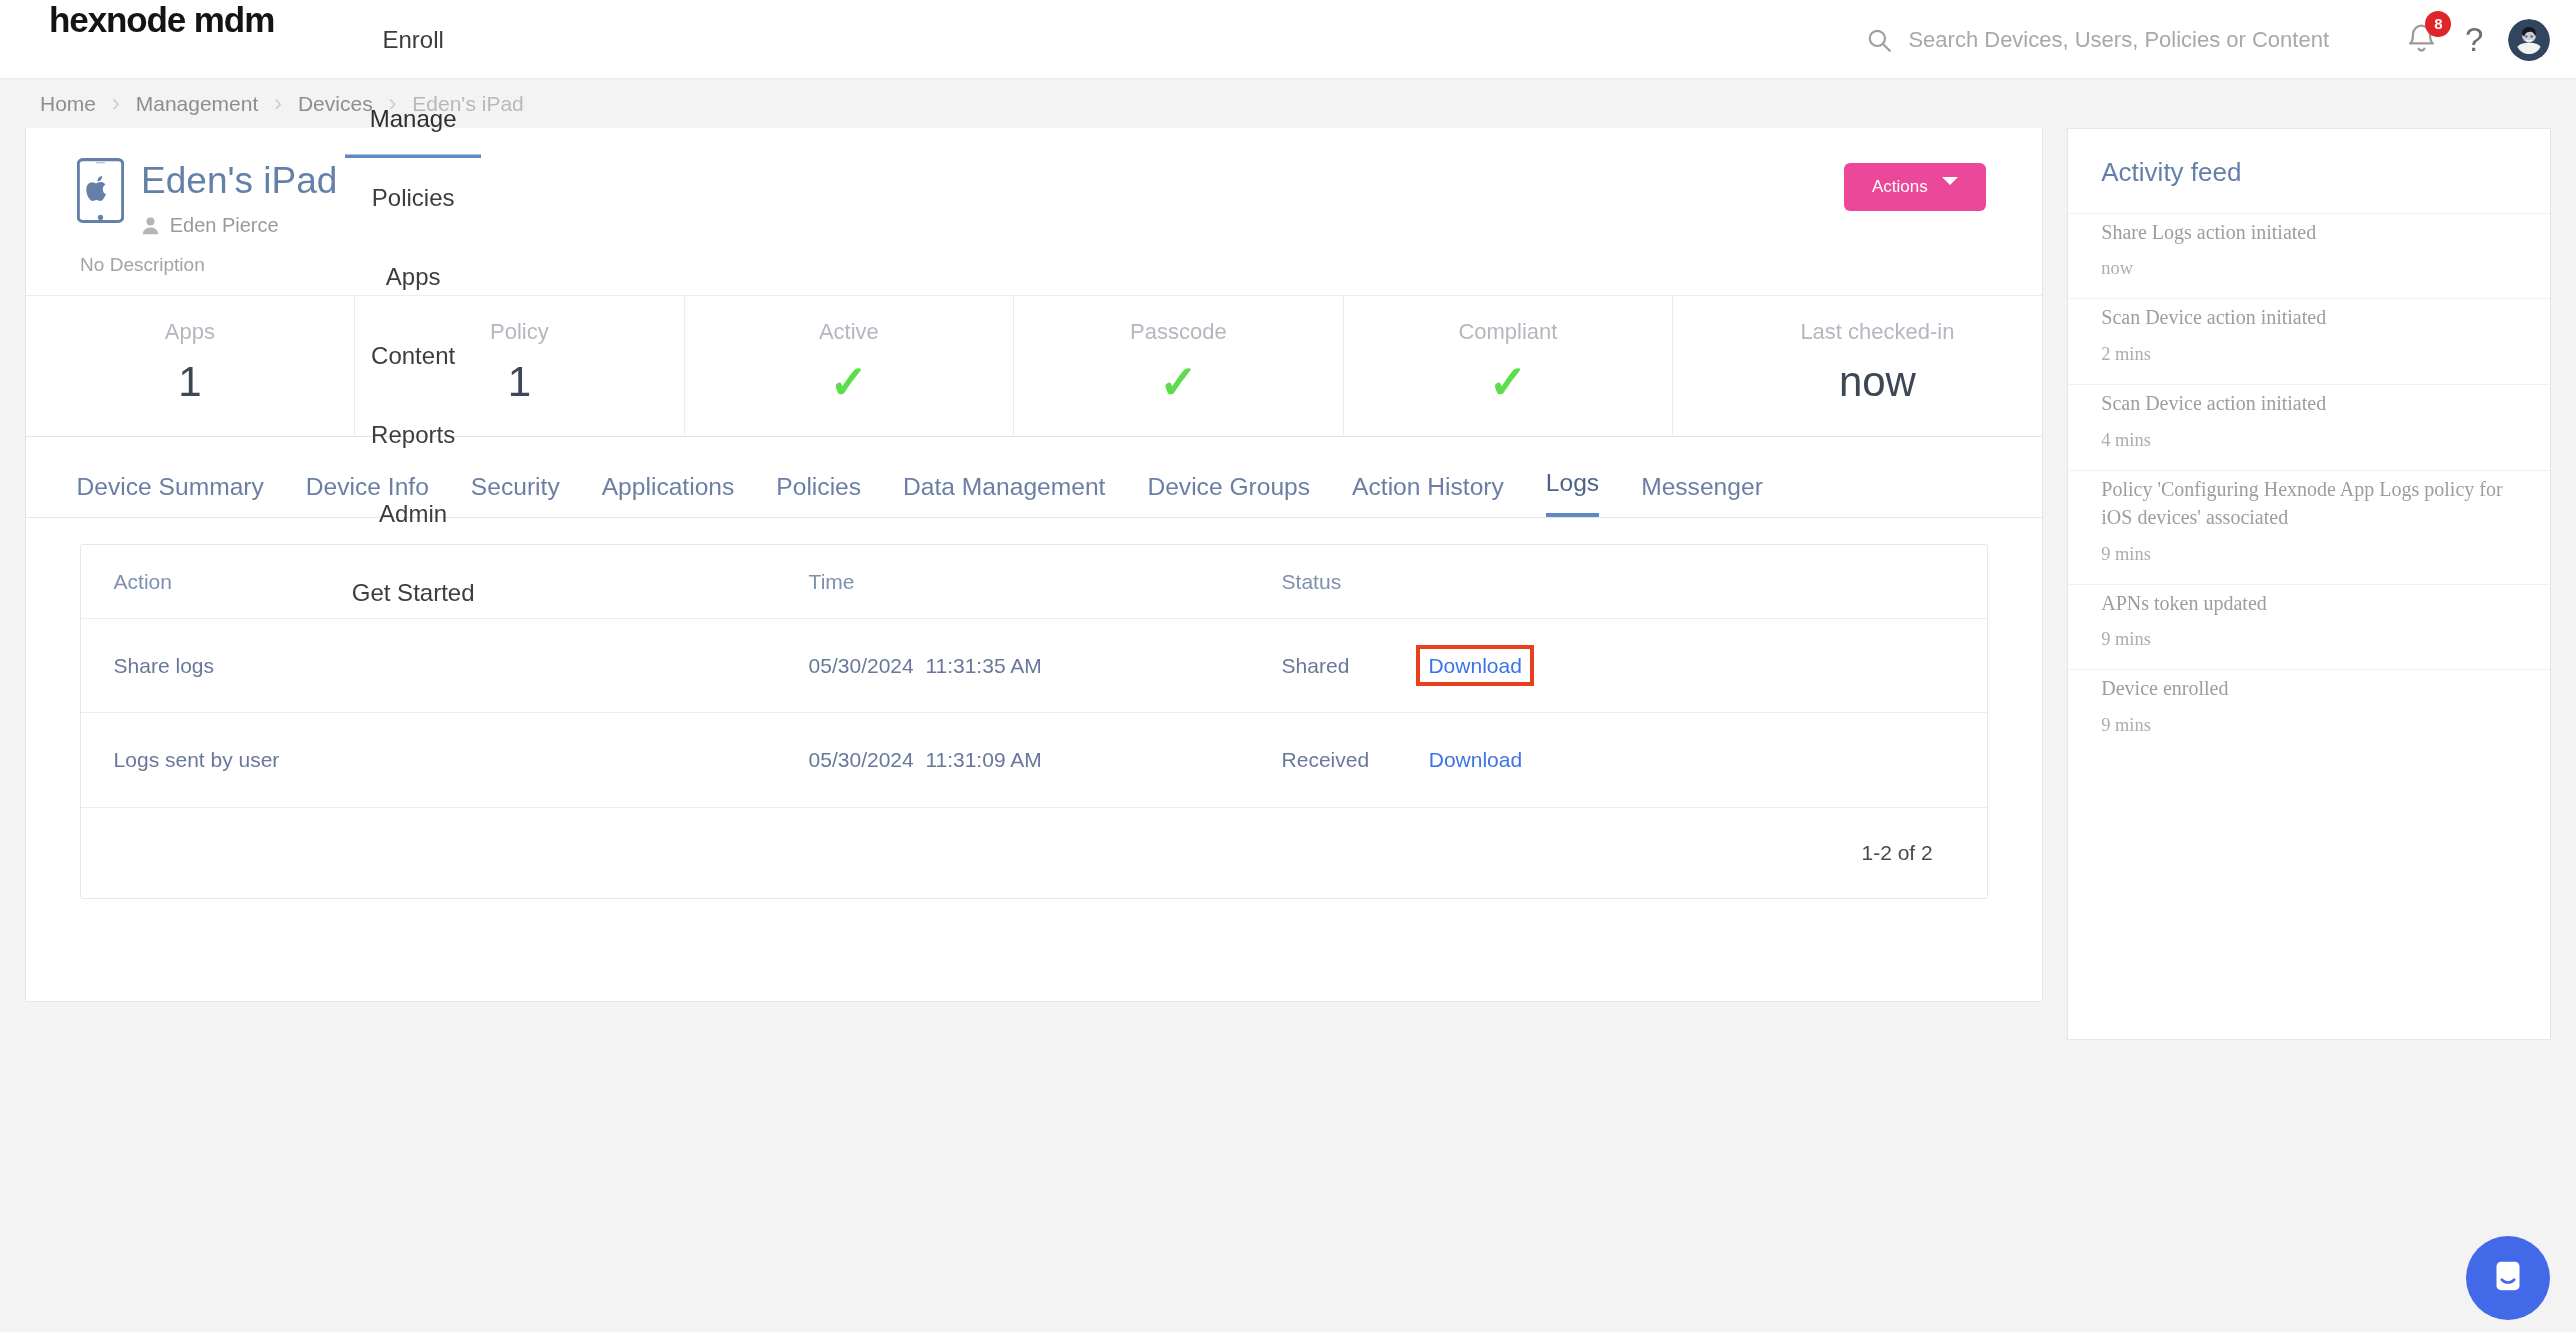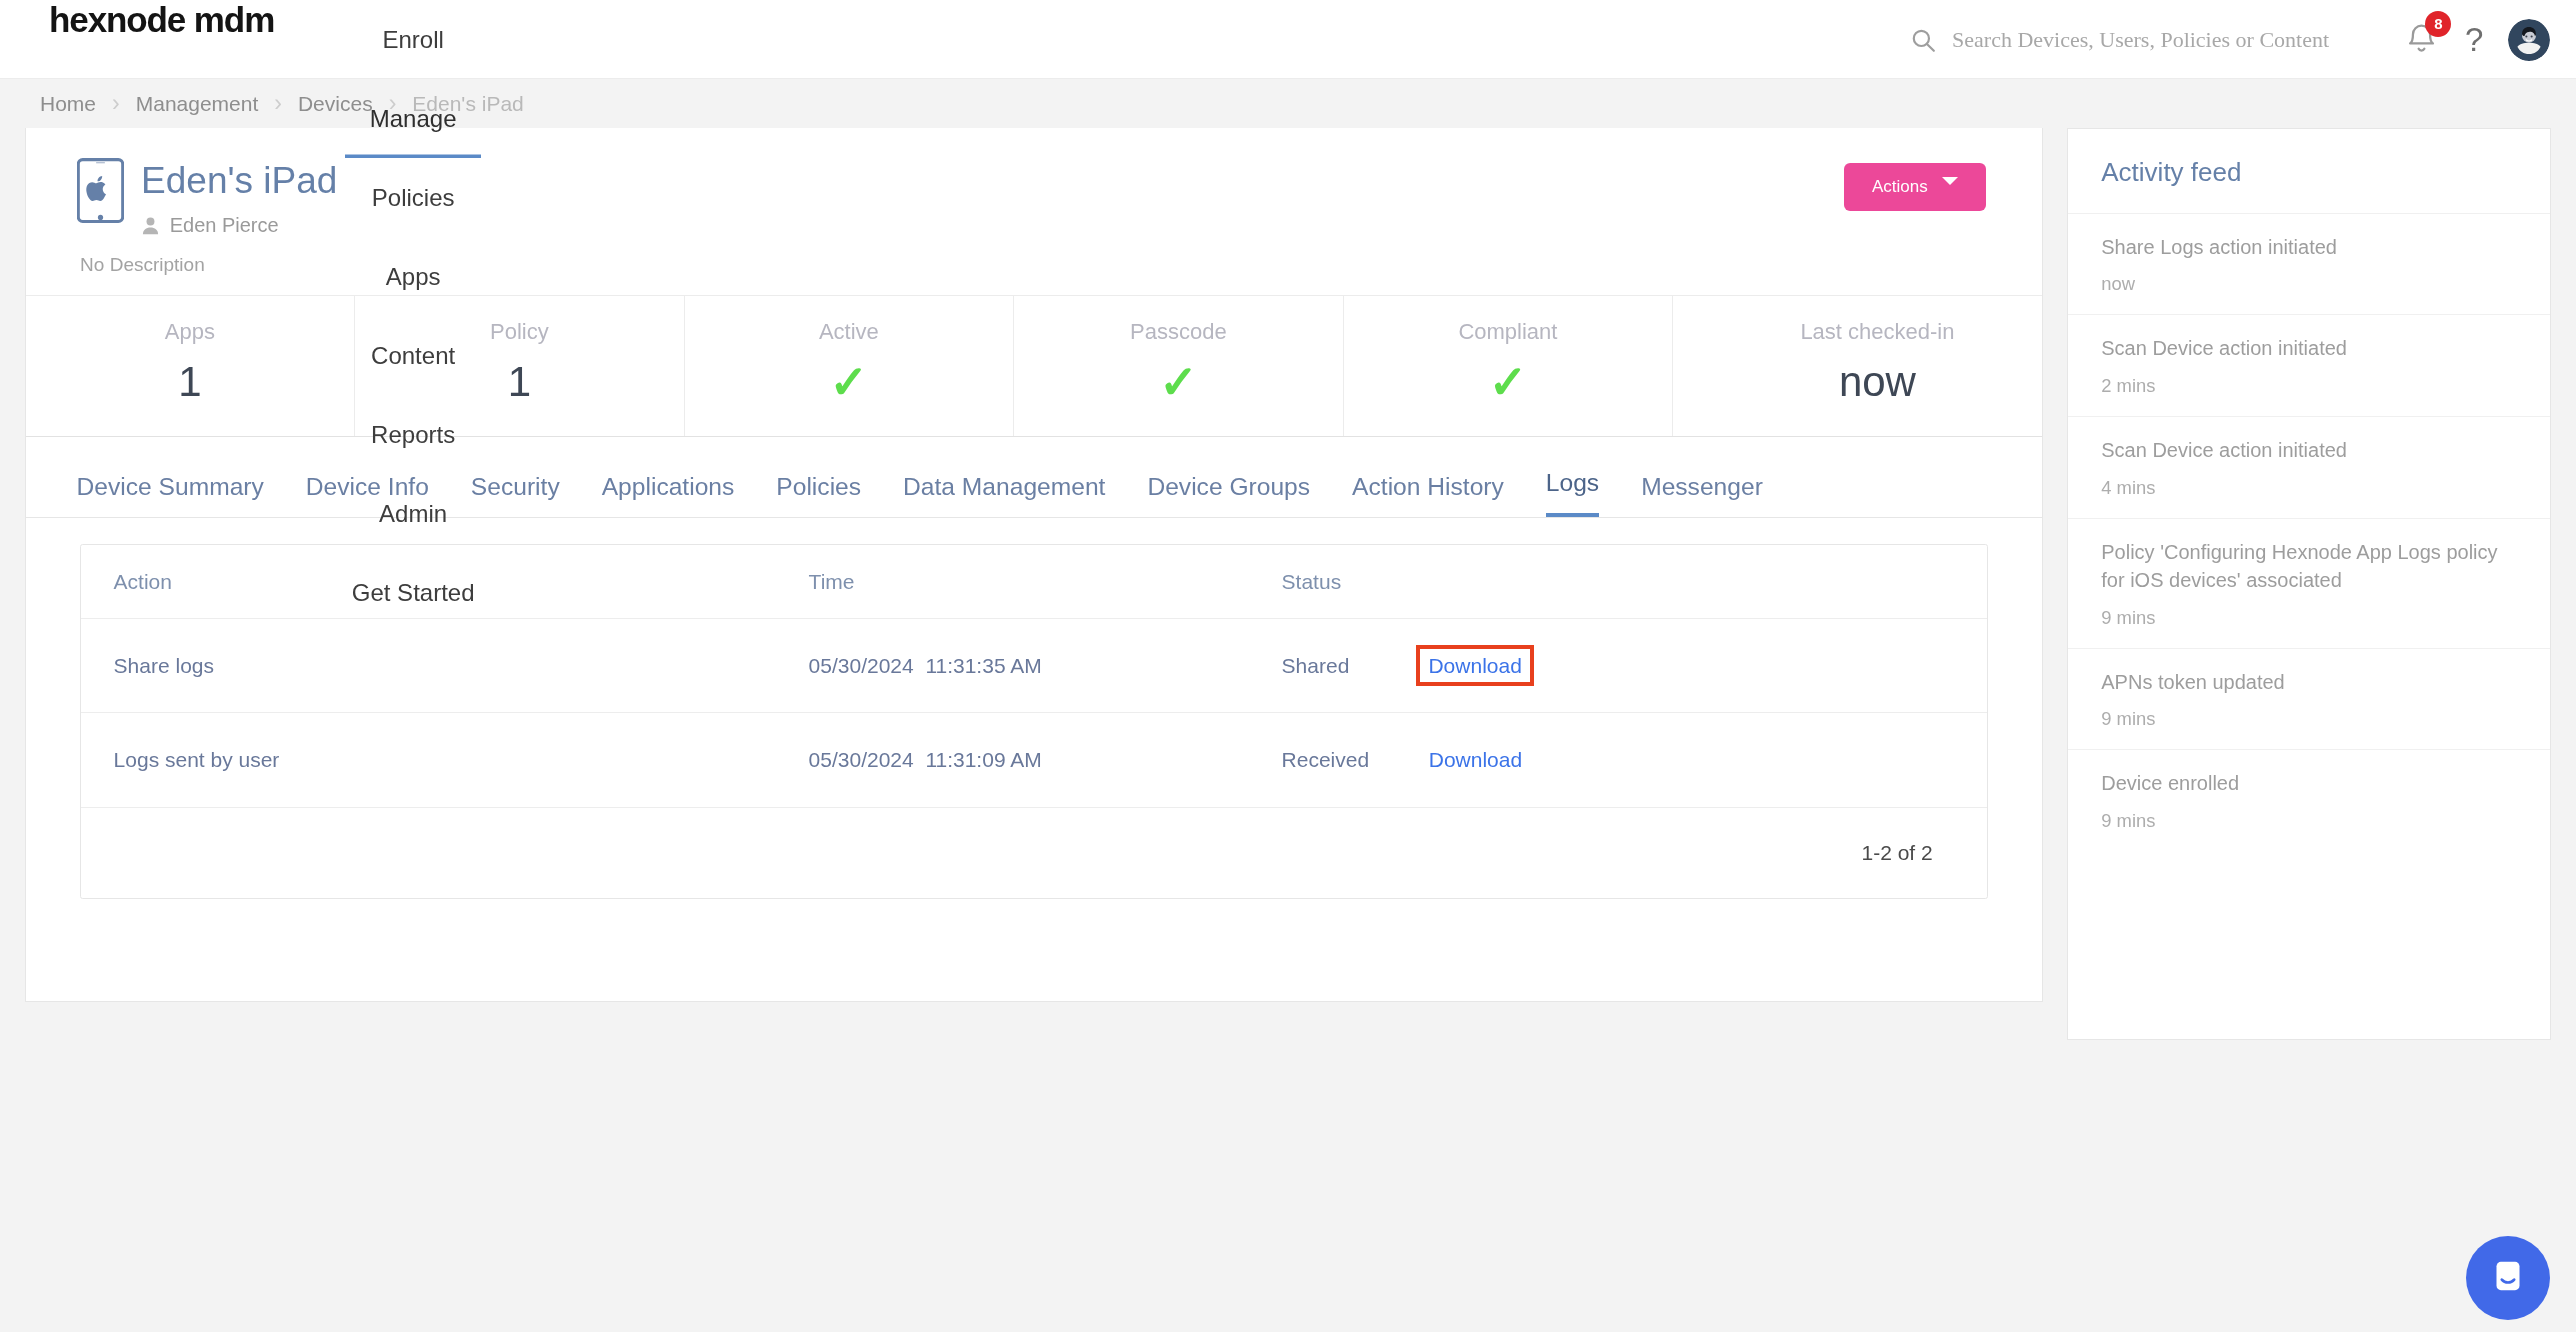--- a/index.html
+++ b/index.html
@@ -52,21 +52,20 @@
     right: 26px;
     top: 0;
     height: 79px;
     display: flex;
     align-items: center;
   }
   .searchbox {
     display: flex;
     align-items: center;
     margin-right: 75px;
-    font-family: Liberation Serif, serif;
   }
   .search-icon { width: 26px; height: 26px; display:block; }
   .search-ph {
     font-size: 22px;
     color: #a8a8a8;
     margin-left: 16px;
     white-space: nowrap;
   }
   .bell-wrap { position: relative; margin-right: 26px; cursor:pointer;}
   .badge {
@@ -318,22 +317,23 @@
   }
   .panel-tailspace { height: 53px; background: #fff; }
 
   
   .feed-title {
     font-size: 26px;
     color: #6580a8;
     padding: 28px 0 24.6px 33px;
   }
   .feed-item {
-    padding: 19px 30px 19px 33px;
+    padding: 4px 30px 19px 33px;
     border-top: 0.9px solid #f0f0f0;
+    font-family: Liberation Serif, serif;
   }
   .feed-text {
     font-size: 20px;
     color: #9d9d9d;
     line-height: 1.42;
   }
   .feed-time {
     font-size: 18.4px;
     color: #adadad;
     margin-top: 12.3px;

